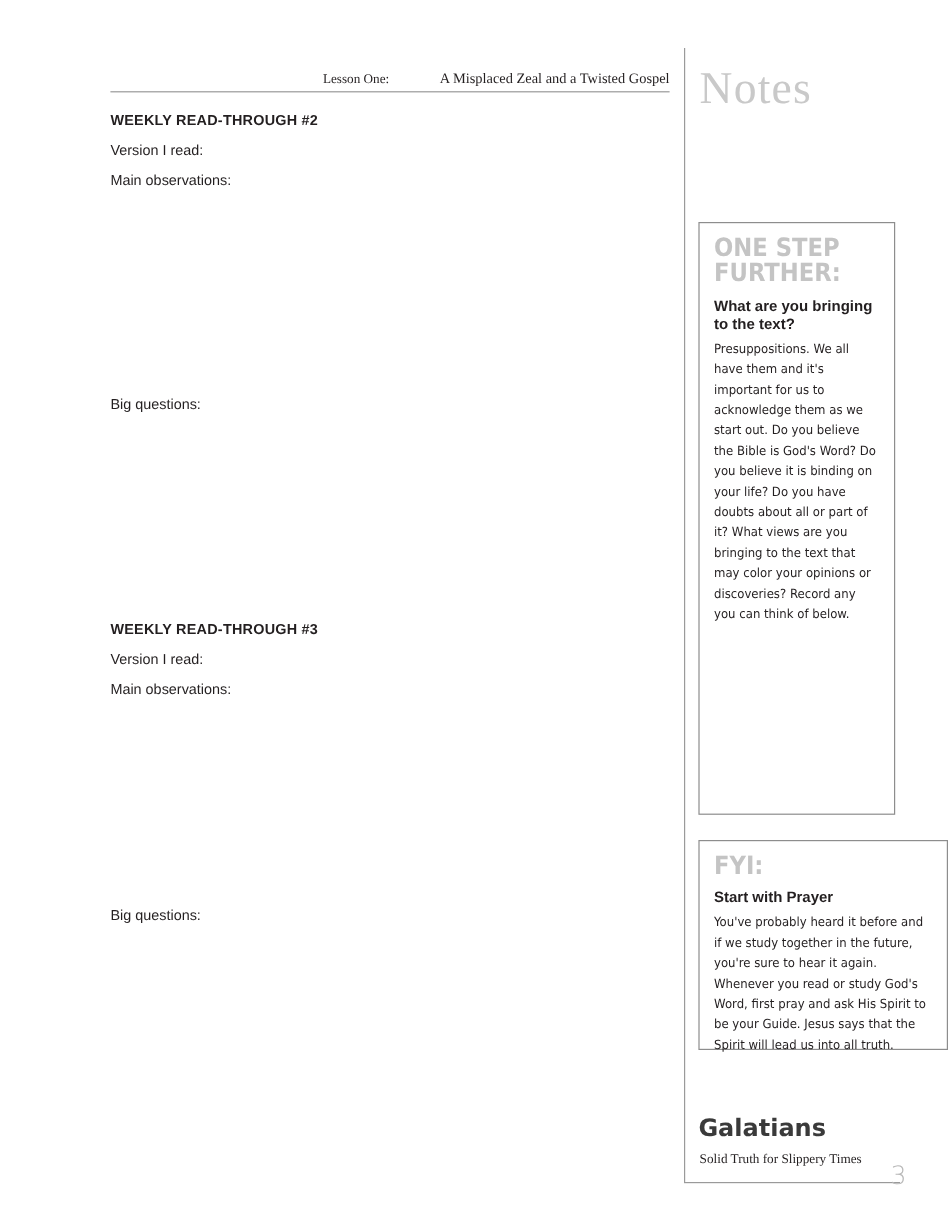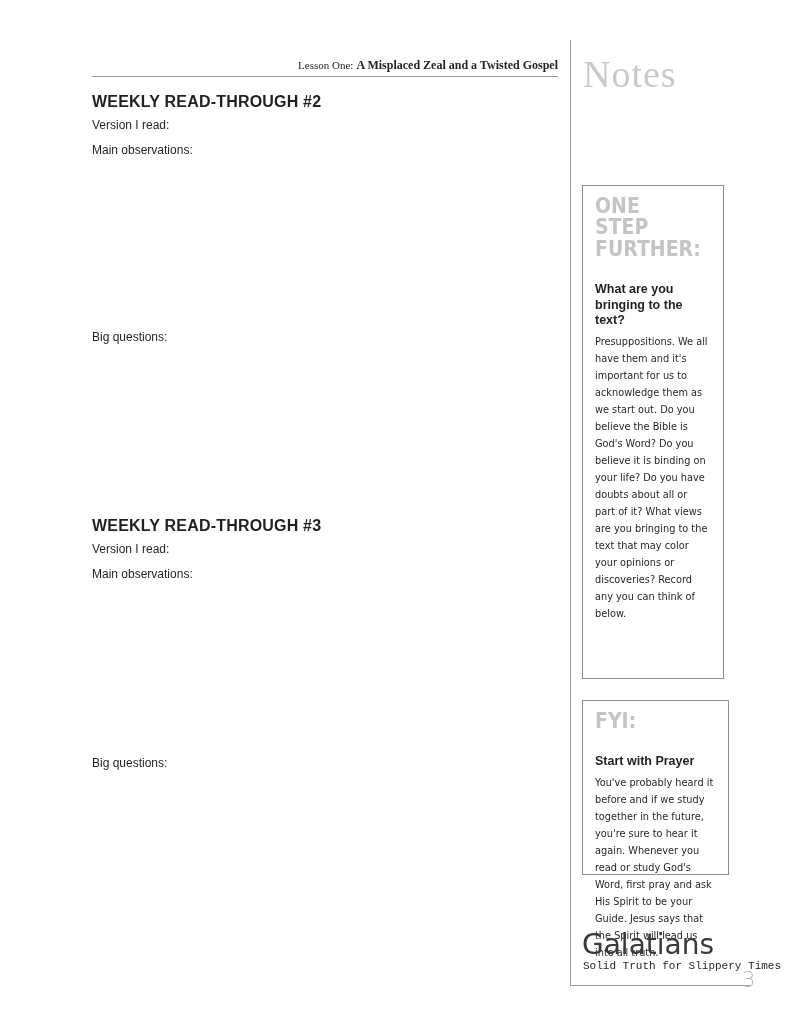--- a/index.html
+++ b/index.html
@@ -30,23 +30,24 @@
     font-size: 11px;
     color: #231f20;
   }
   .header-line .lesson-label {
     font-family: "Liberation Serif", serif;
     font-size: 11px;
     color: #231f20;
   }
   .header-line .lesson-title {
     font-family: "Liberation Serif", serif;
-    font-weight: bold;
+    font-weight: normal;
     font-size: 12px;
     color: #231f20;
+    margin-left: 39px;
   }
   .header-rule {
     position: absolute;
     left: 92px;
     top: 76px;
     width: 466px;
     height: 1px;
     background: #9a9a9a;
   }
 
@@ -75,21 +76,21 @@
   
   .left-col {
     position: absolute;
     left: 92px;
     top: 86px;
     width: 466px;
   }
   .section-title {
     font-family: "Liberation Sans", sans-serif;
     font-weight: bold;
-    font-size: 16px;
+    font-size: 12px;
     letter-spacing: 0.2px;
     color: #231f20;
   }
   .field-label {
     font-family: Liberation Sans, sans-serif;
     font-size: 12px;
     color: #231f20;
   }
 
   .pos { position: absolute; }
@@ -109,21 +110,21 @@
     font-weight: bold;
     font-size: 21px;
     line-height: 1.02;
     letter-spacing: 0px;
     color: #c4c4c4;
     text-transform: uppercase;
     transform: scaleX(0.9);
     transform-origin: left top;
   }
   .box-subhead {
-    margin-top: 22px;
+    margin-top: 9px;
     font-family: "Liberation Sans", sans-serif;
     font-weight: bold;
     font-size: 12.5px;
     line-height: 1.25;
     color: #231f20;
   }
   .box-body {
     margin-top: 4px;
     font-family: "DejaVu Sans", sans-serif;
     font-size: 10.5px;
@@ -133,29 +134,29 @@
     transform-origin: left top;
     width: 107%;
   }
 
   
   .footer-title {
     position: absolute;
     left: 582px;
     top: 928px;
     font-family: "DejaVu Sans", sans-serif;
-    font-weight: 400;
-    font-size: 28px;
+    font-weight: 700;
+    font-size: 20px;
     color: #3a3a3a;
   }
   .footer-sub {
     position: absolute;
     left: 583px;
     top: 960px;
-    font-family: Liberation Mono, monospace;
+    font-family: Liberation Serif, serif;
     font-size: 11px;
     color: #231f20;
   }
   .footer-rule {
     position: absolute;
     left: 570px;
     top: 985px;
     width: 180px;
     height: 1px;
     background: #9a9a9a;
@@ -191,29 +192,29 @@
     <div class="pos field-label" style="left:0; top:32px;">Version I read:</div>
     <div class="pos field-label" style="left:0; top:57px;">Main observations:</div>
     <div class="pos field-label" style="left:0; top:244px;">Big questions:</div>
 
     <div class="pos section-title" style="left:0; top:431px;">WEEKLY READ-THROUGH #3</div>
     <div class="pos field-label" style="left:0; top:456px;">Version I read:</div>
     <div class="pos field-label" style="left:0; top:481px;">Main observations:</div>
     <div class="pos field-label" style="left:0; top:670px;">Big questions:</div>
   </div>
 
-  <div class="side-box" style="left:582px; top:185px; width:142px; height:494px;">
+  <div class="side-box" style="left:582px; top:185px; width:164px; height:494px;">
     <div class="side-box-inner">
       <div class="box-kicker">ONE STEP FURTHER:</div>
       <div class="box-subhead">What are you bringing to the text?</div>
       <div class="box-body">Presuppositions. We all have them and it's important for us to acknowledge them as we start out. Do you believe the Bible is God's Word? Do you believe it is binding on your life? Do you have doubts about all or part of it? What views are you bringing to the text that may color your opinions or discoveries? Record any you can think of below.</div>
     </div>
   </div>
 
-  <div class="side-box" style="left:582px; top:700px; width:147px; height:175px;">
+  <div class="side-box" style="left:582px; top:700px; width:208px; height:175px;">
     <div class="side-box-inner">
       <div class="box-kicker">FYI:</div>
       <div class="box-subhead">Start with Prayer</div>
       <div class="box-body">You've probably heard it before and if we study together in the future, you're sure to hear it again. Whenever you read or study God's Word, first pray and ask His Spirit to be your Guide. Jesus says that the Spirit will lead us into all truth.</div>
     </div>
   </div>
 
   <div class="footer-title">Galatians</div>
   <div class="footer-sub">Solid Truth for Slippery Times</div>
   <div class="footer-rule"></div>

